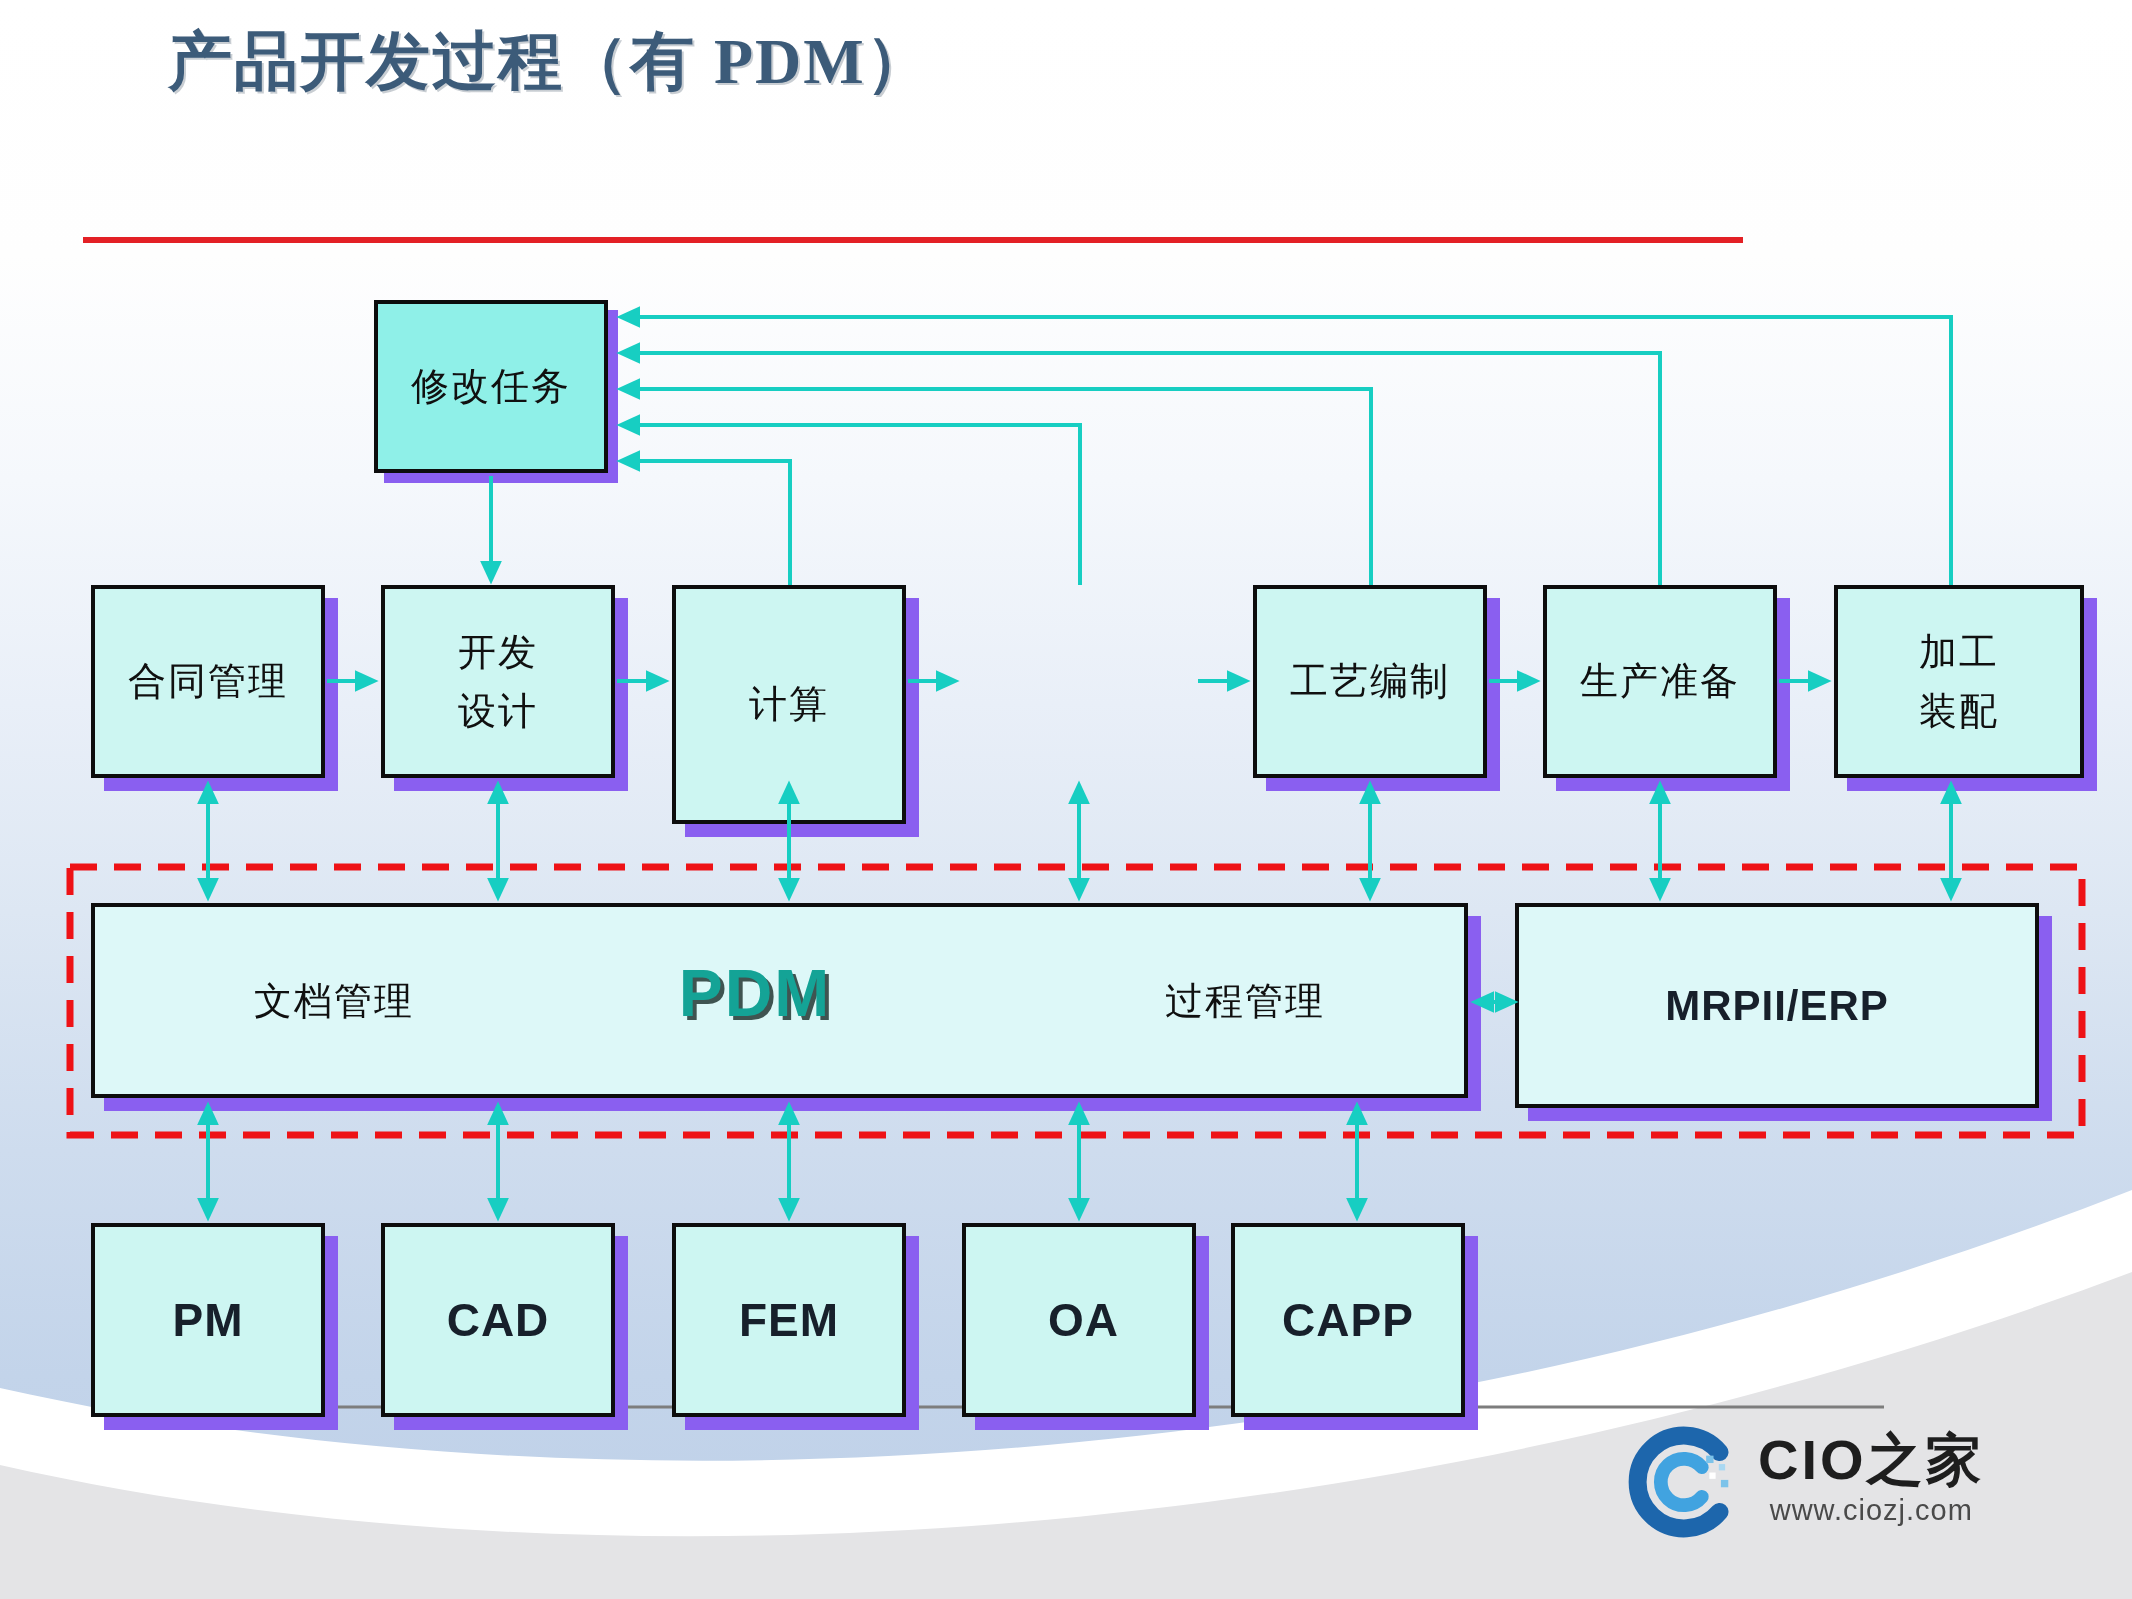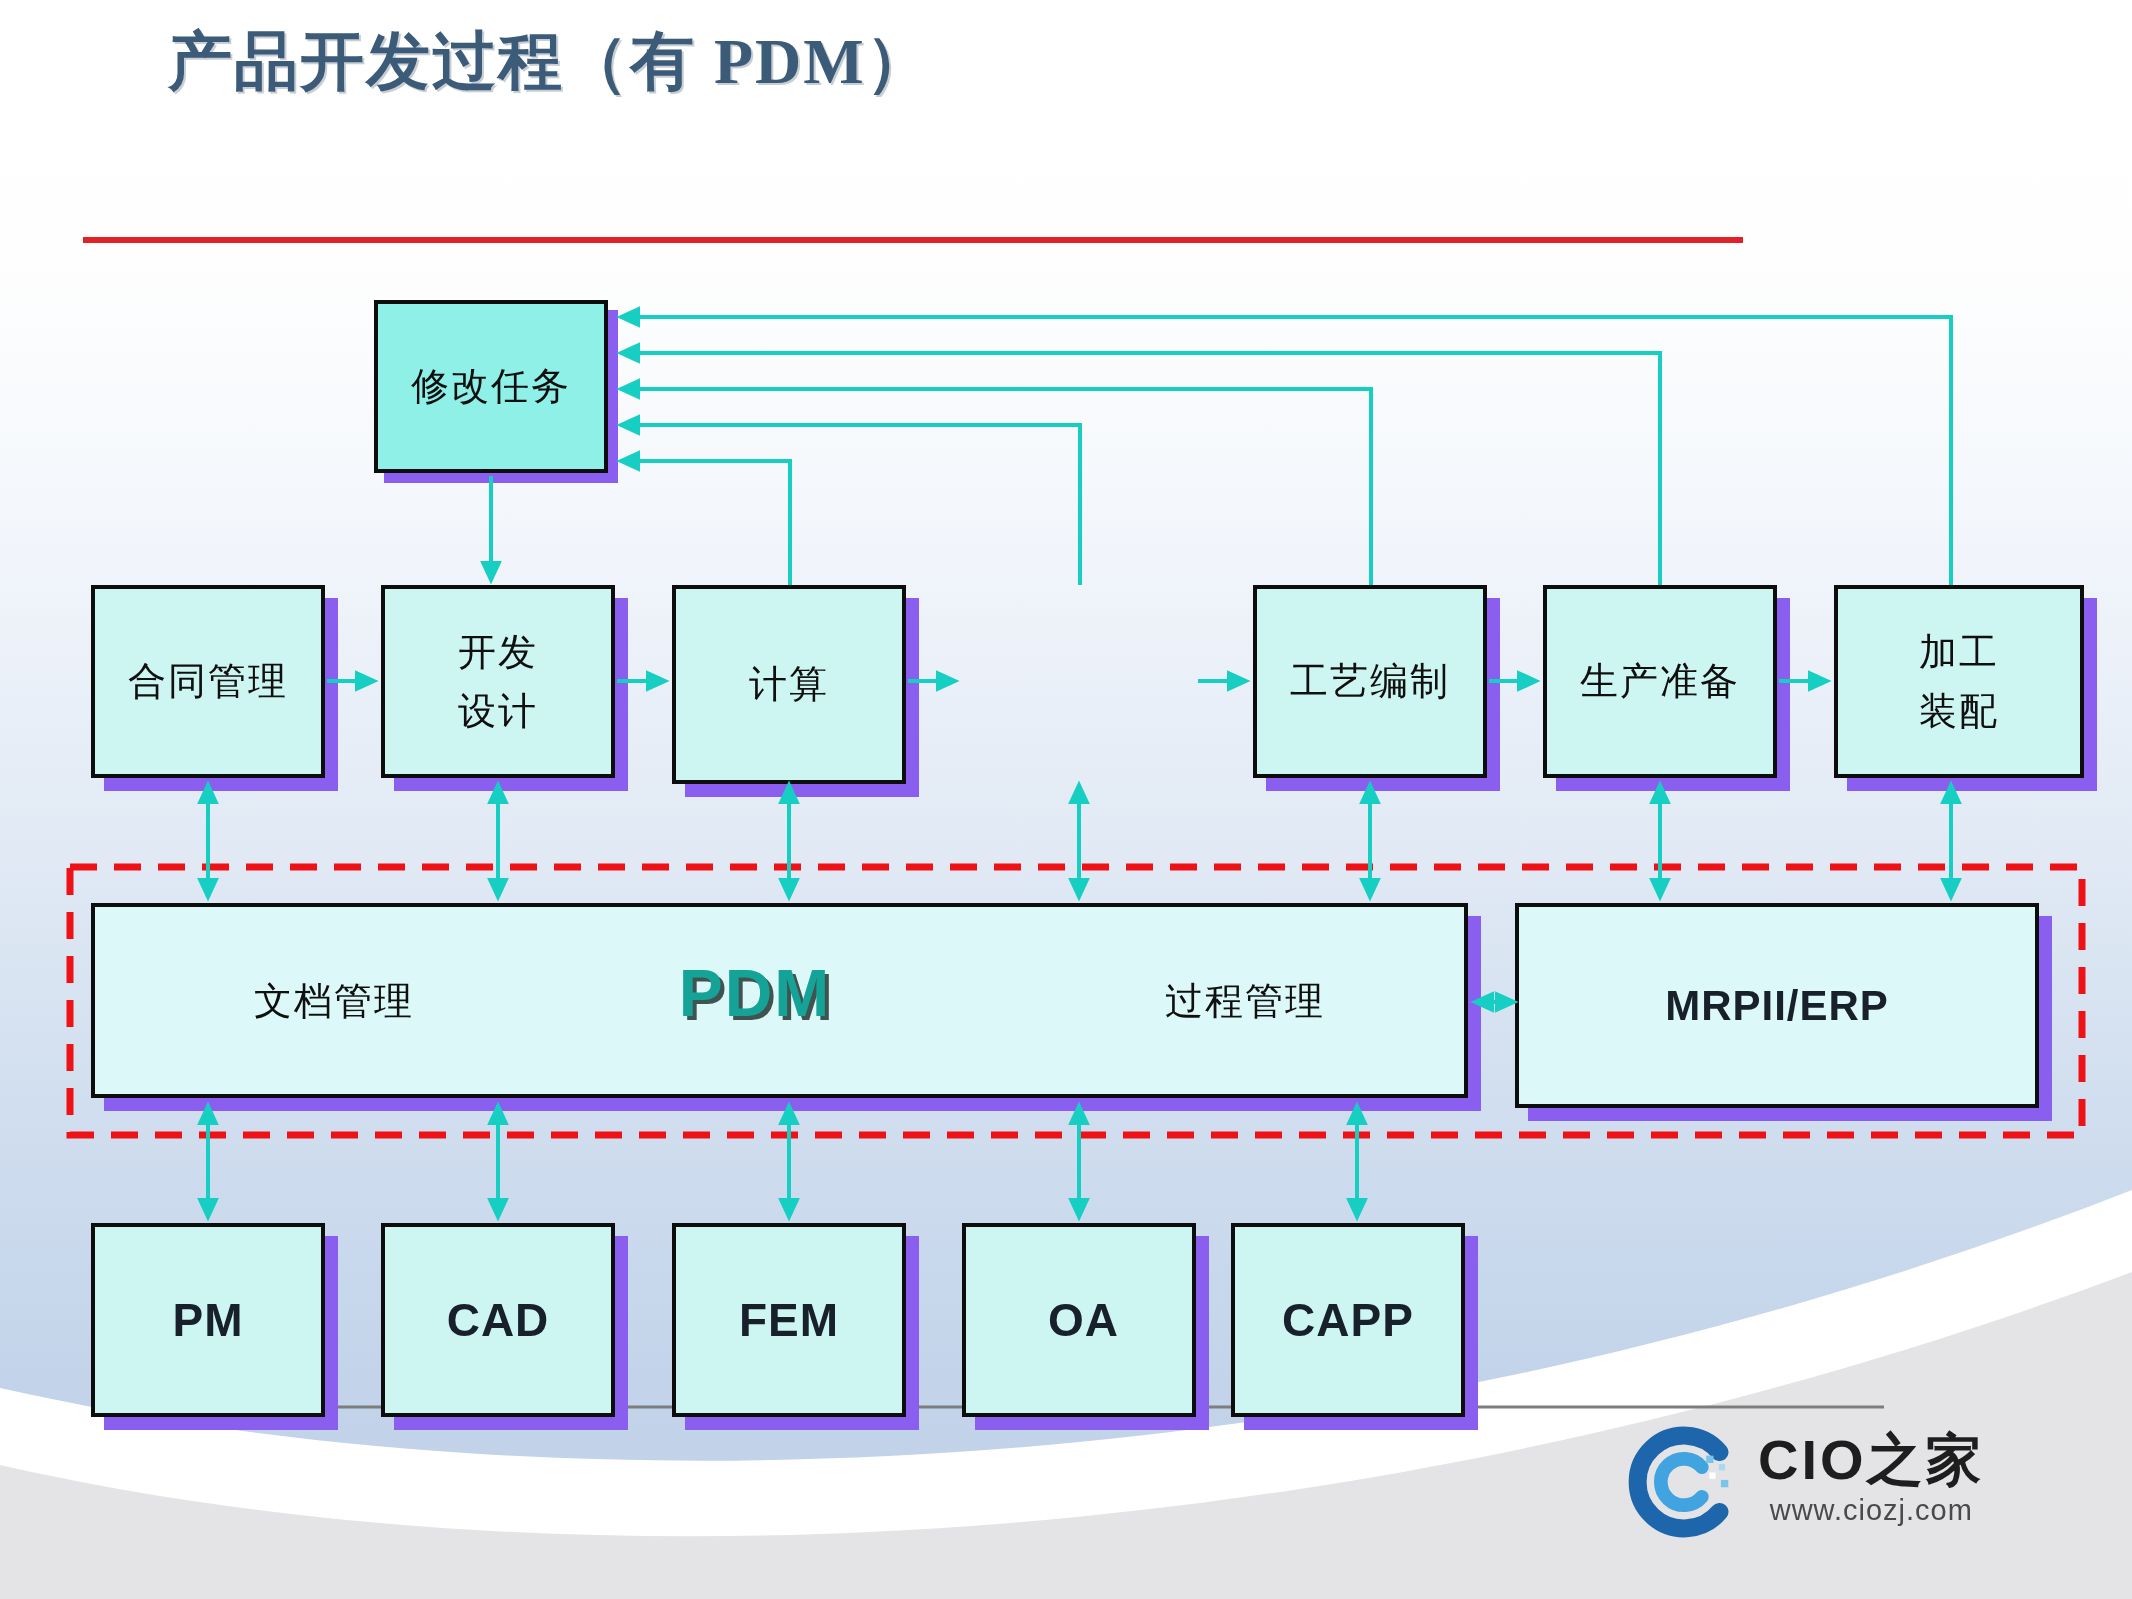--- a/index.html
+++ b/index.html
@@ -70,21 +70,21 @@
     <span class="zh">修改任务</span>
   </div>
 
   <div class="box fill-light" style="left:91px; top:585px; width:234px; height:193px;">
     <span class="zh">合同管理</span>
   </div>
   <div class="box fill-light" style="left:381px; top:585px; width:234px; height:193px;">
     <span class="zh">开发</span>
     <span class="zh">设计</span>
   </div>
-  <div class="box fill-light" style="left:672px; top:585px; width:234px; height:199px;">
+  <div class="box fill-light" style="left:672px; top:585px; width:234px; height:239px;">
     <span class="zh">计算</span>
   </div>
   <div class="box fill-light" style="left:1253px; top:585px; width:234px; height:193px;">
     <span class="zh">工艺编制</span>
   </div>
   <div class="box fill-light" style="left:1543px; top:585px; width:234px; height:193px;">
     <span class="zh">生产准备</span>
   </div>
   <div class="box fill-light" style="left:1834px; top:585px; width:250px; height:193px;">
     <span class="zh">加工</span>

